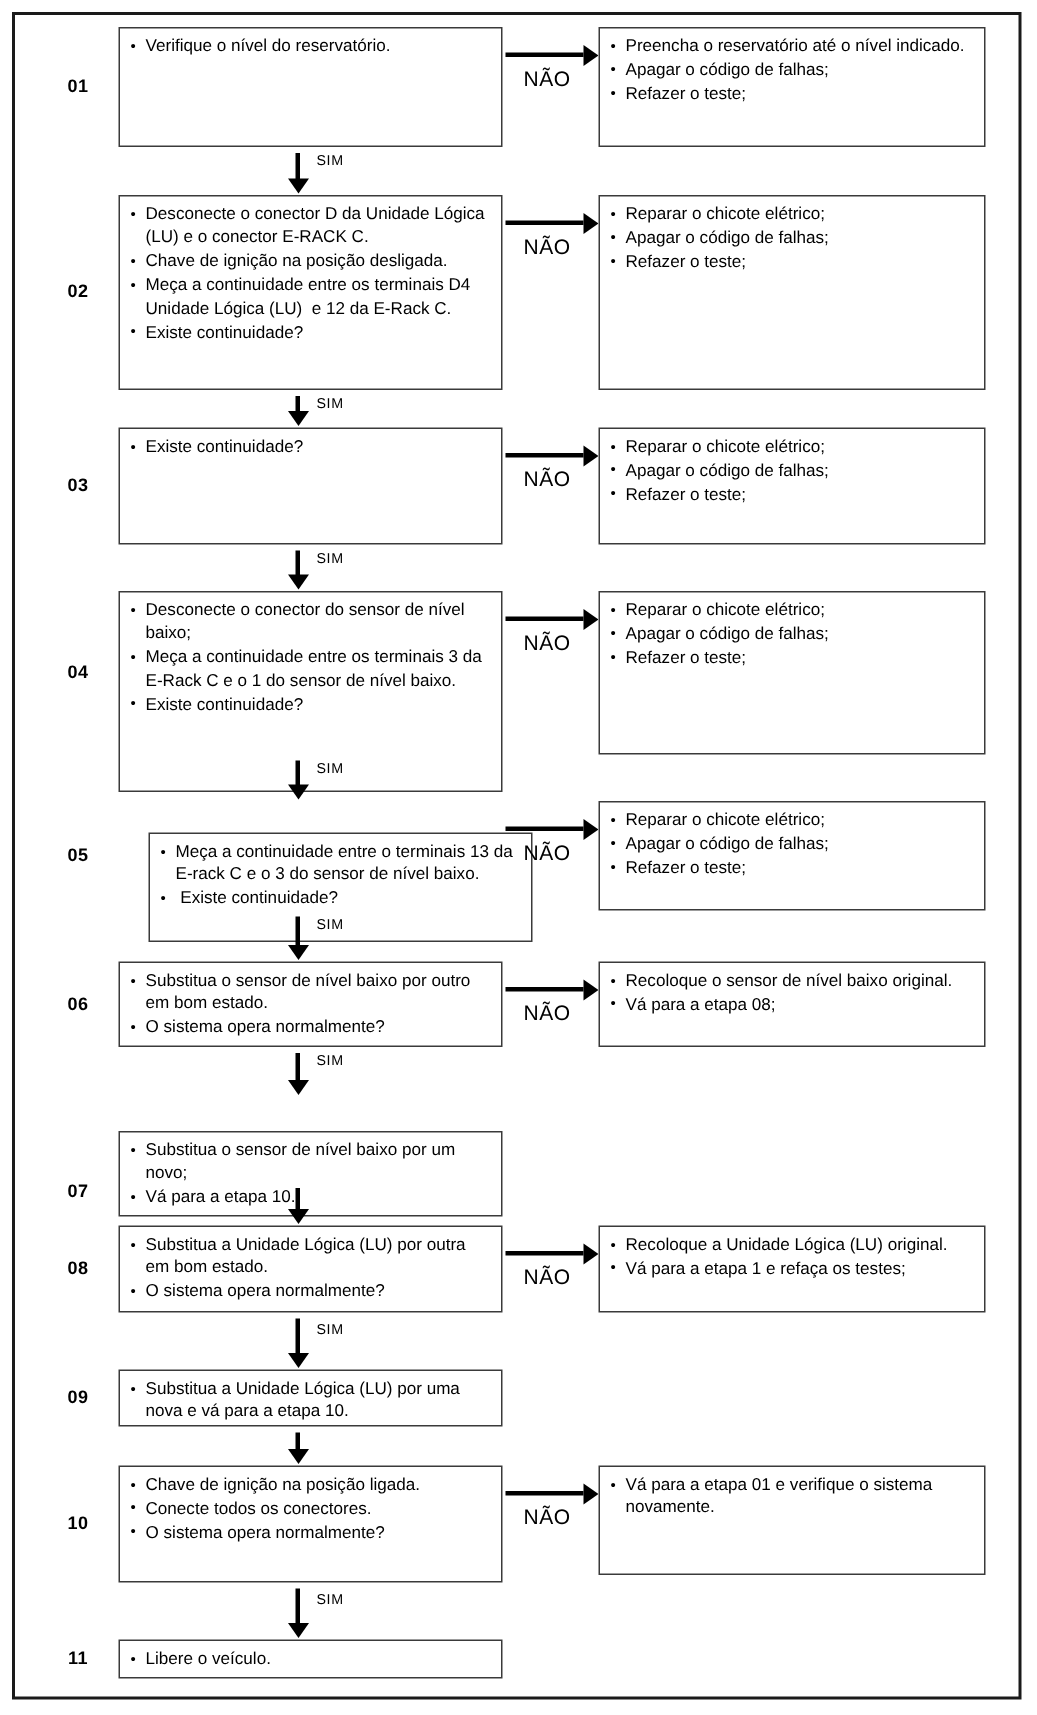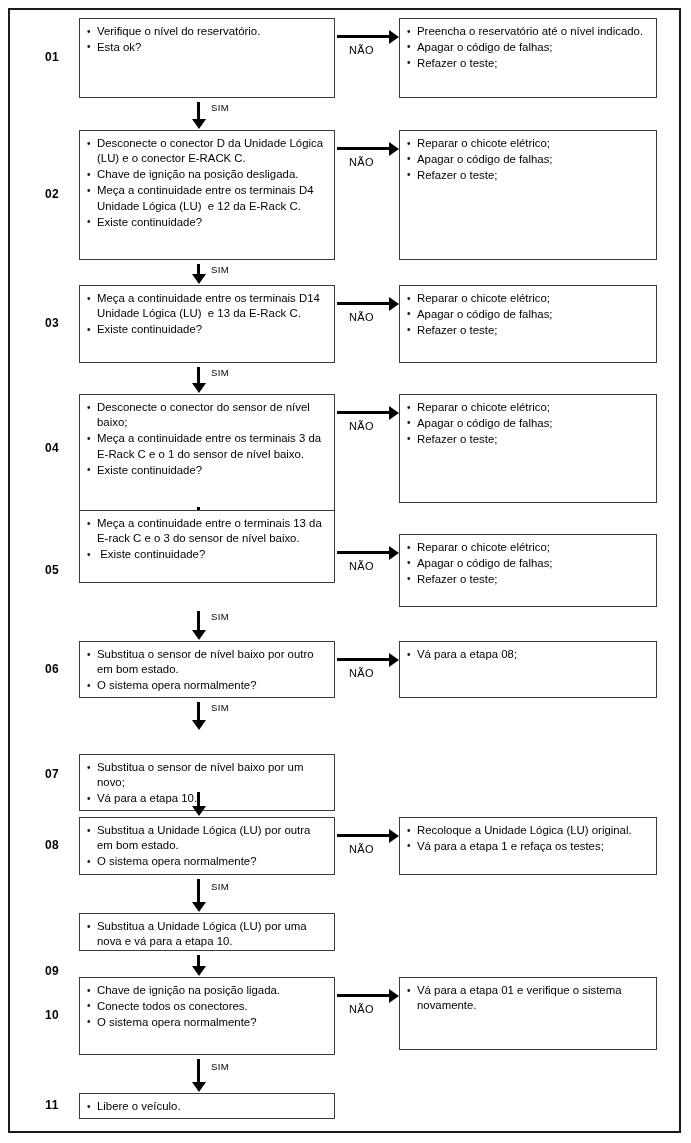--- a/index.html
+++ b/index.html
@@ -106,36 +106,35 @@
     top: -5.5px;
     width: 0;
     height: 0;
     border-top: 7px solid transparent;
     border-bottom: 7px solid transparent;
     border-left: 10px solid #000;
   }
   .arrow-label-nao {
     position: absolute;
     left: 349px;
-    font-size: 11px;
+    font-size: 14px;
     letter-spacing: 0.4px;
     color: #000;
   }
 </style>
 </head>
 <body>
 
 <div id="page">
   <div class="outer-frame"></div>
   <div id="flow">
       <div class="step-number" style="left: 34px; top: 50px;">01</div>
       <div class="box left" style="top: 18px; height: 80px;">
         <ul class="items">
           <li>Verifique o nível do reservatório.</li>
-          <li>Esta ok?</li>
         </ul>
       </div>
       <div class="arrow-right" style="top: 35px;"></div>
       <div class="arrow-label-nao" style="top: 44px;">NÃO</div>
       <div class="box right" style="top: 18px; height: 80px;">
         <ul class="items">
           <li>Preencha o reservatório até o nível indicado.</li>
           <li>Apagar o código de falhas;</li>
           <li>Refazer o teste;</li>
         </ul>
@@ -158,21 +157,20 @@
           <li>Reparar o chicote elétrico;</li>
           <li>Apagar o código de falhas;</li>
           <li>Refazer o teste;</li>
         </ul>
       </div>
       <div class="arrow-down" style="top: 264px; height: 11px;"></div>
       <div class="arrow-label-sim" style="top: 264px;">SIM</div>
       <div class="step-number" style="left: 34px; top: 316px;">03</div>
       <div class="box left" style="top: 285px; height: 78px;">
         <ul class="items">
-          <li>Meça a continuidade entre os terminais D14 Unidade Lógica (LU)  e 13 da E-Rack C.</li>
           <li>Existe continuidade?</li>
         </ul>
       </div>
       <div class="arrow-right" style="top: 302px;"></div>
       <div class="arrow-label-nao" style="top: 311px;">NÃO</div>
       <div class="box right" style="top: 285px; height: 78px;">
         <ul class="items">
           <li>Reparar o chicote elétrico;</li>
           <li>Apagar o código de falhas;</li>
           <li>Refazer o teste;</li>
@@ -193,21 +191,21 @@
       <div class="box right" style="top: 394px; height: 109px;">
         <ul class="items">
           <li>Reparar o chicote elétrico;</li>
           <li>Apagar o código de falhas;</li>
           <li>Refazer o teste;</li>
         </ul>
       </div>
       <div class="arrow-down" style="top: 507px; height: 17px;"></div>
       <div class="arrow-label-sim" style="top: 507px;">SIM</div>
       <div class="step-number" style="left: 34px; top: 562.5px;">05</div>
-      <div class="box left" style="top: 510px; height: 73px;">
+      <div class="box left" style="top: 555px; height: 73px; margin-left: 20px;">
         <ul class="items">
           <li>Meça a continuidade entre o terminais 13 da E-rack C e o 3 do sensor de nível baixo.</li>
           <li> Existe continuidade?</li>
         </ul>
       </div>
       <div class="arrow-right" style="top: 551px;"></div>
       <div class="arrow-label-nao" style="top: 560px;">NÃO</div>
       <div class="box right" style="top: 534px; height: 73px;">
         <ul class="items">
           <li>Reparar o chicote elétrico;</li>
@@ -221,26 +219,27 @@
       <div class="box left" style="top: 641px; height: 57px;">
         <ul class="items">
           <li>Substitua o sensor de nível baixo por outro em bom estado.</li>
           <li>O sistema opera normalmente?</li>
         </ul>
       </div>
       <div class="arrow-right" style="top: 658px;"></div>
       <div class="arrow-label-nao" style="top: 667px;">NÃO</div>
       <div class="box right" style="top: 641px; height: 57px;">
         <ul class="items">
+          <li>Recoloque o sensor de nível baixo original.</li>
           <li>Vá para a etapa 08;</li>
         </ul>
       </div>
       <div class="arrow-down" style="top: 702px; height: 19px;"></div>
       <div class="arrow-label-sim" style="top: 702px;">SIM</div>
-      <div class="step-number" style="left: 34px; top: 767px;">07</div>
+      <div class="step-number" style="left: 34px; top: 787px;">07</div>
       <div class="box left" style="top: 754px; height: 57px;">
         <ul class="items">
           <li>Substitua o sensor de nível baixo por um novo;</li>
           <li>Vá para a etapa 10.</li>
         </ul>
       </div>
       <div class="arrow-down" style="top: 792px; height: 15px;"></div>
       <div class="step-number" style="left: 34px; top: 838px;">08</div>
       <div class="box left" style="top: 817px; height: 58px;">
         <ul class="items">
@@ -251,21 +250,21 @@
       <div class="arrow-right" style="top: 834px;"></div>
       <div class="arrow-label-nao" style="top: 843px;">NÃO</div>
       <div class="box right" style="top: 817px; height: 58px;">
         <ul class="items">
           <li>Recoloque a Unidade Lógica (LU) original.</li>
           <li>Vá para a etapa 1 e refaça os testes;</li>
         </ul>
       </div>
       <div class="arrow-down" style="top: 879px; height: 24px;"></div>
       <div class="arrow-label-sim" style="top: 881px;">SIM</div>
-      <div class="step-number" style="left: 34px; top: 964px;">09</div>
+      <div class="step-number" style="left: 34px; top: 924px;">09</div>
       <div class="box left" style="top: 913px; height: 38px;">
         <ul class="items">
           <li>Substitua a Unidade Lógica (LU) por uma nova e vá para a etapa 10.</li>
         </ul>
       </div>
       <div class="arrow-down" style="top: 955px; height: 12px;"></div>
       <div class="step-number" style="left: 34px; top: 1008px;">10</div>
       <div class="box left" style="top: 977px; height: 78px;">
         <ul class="items">
           <li>Chave de ignição na posição ligada.</li>

